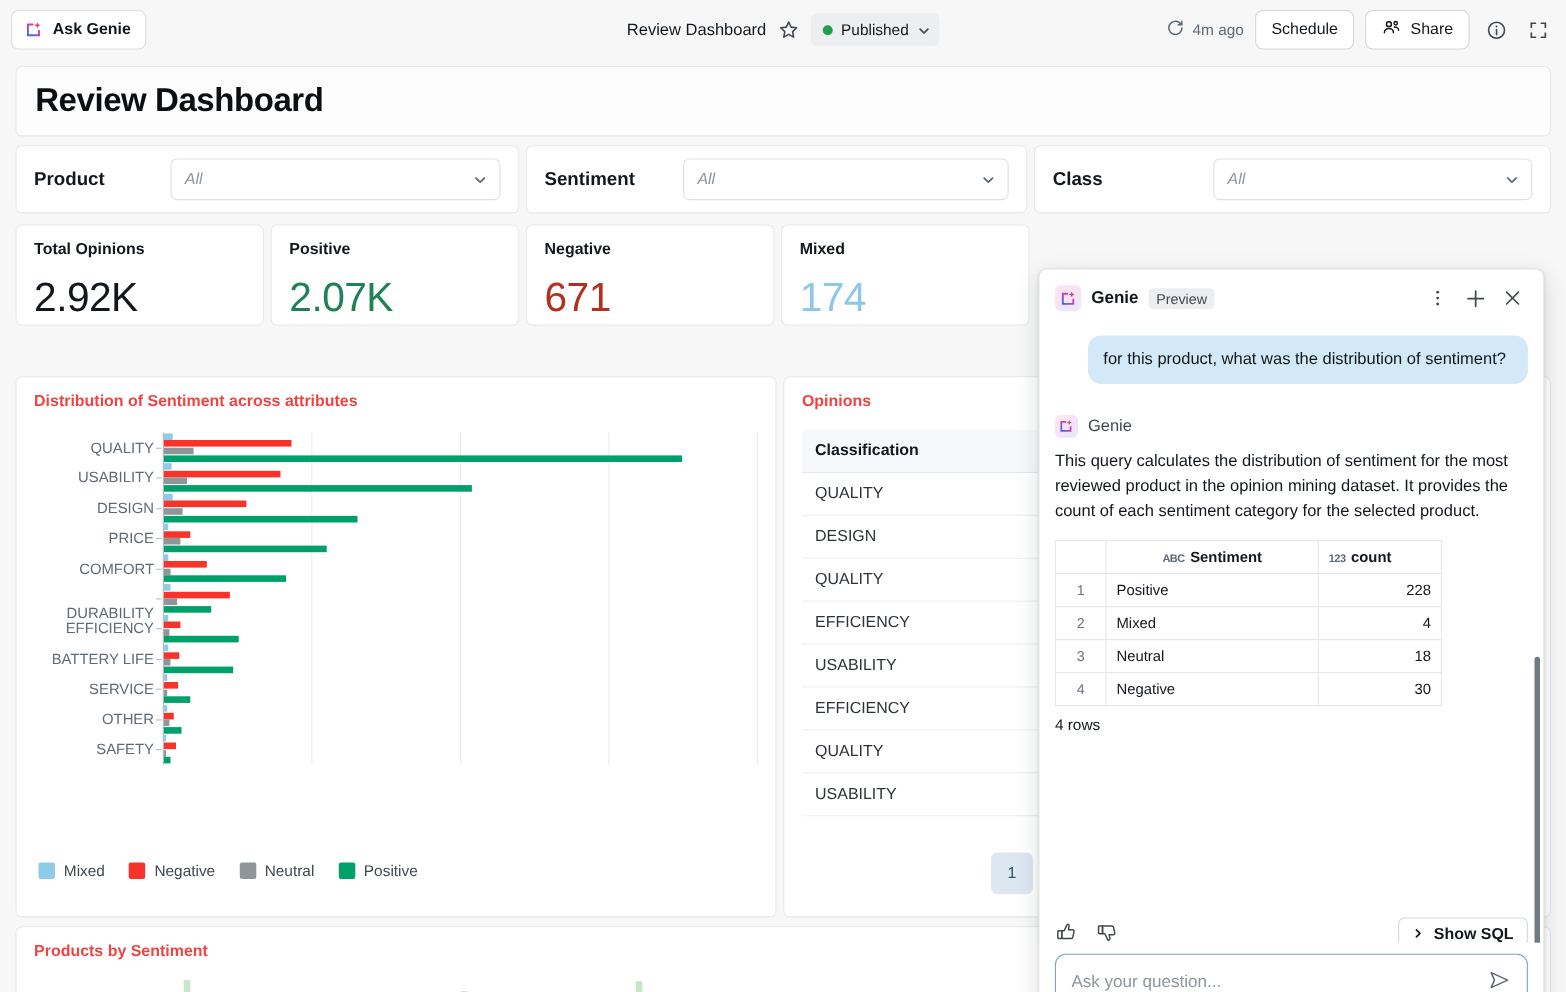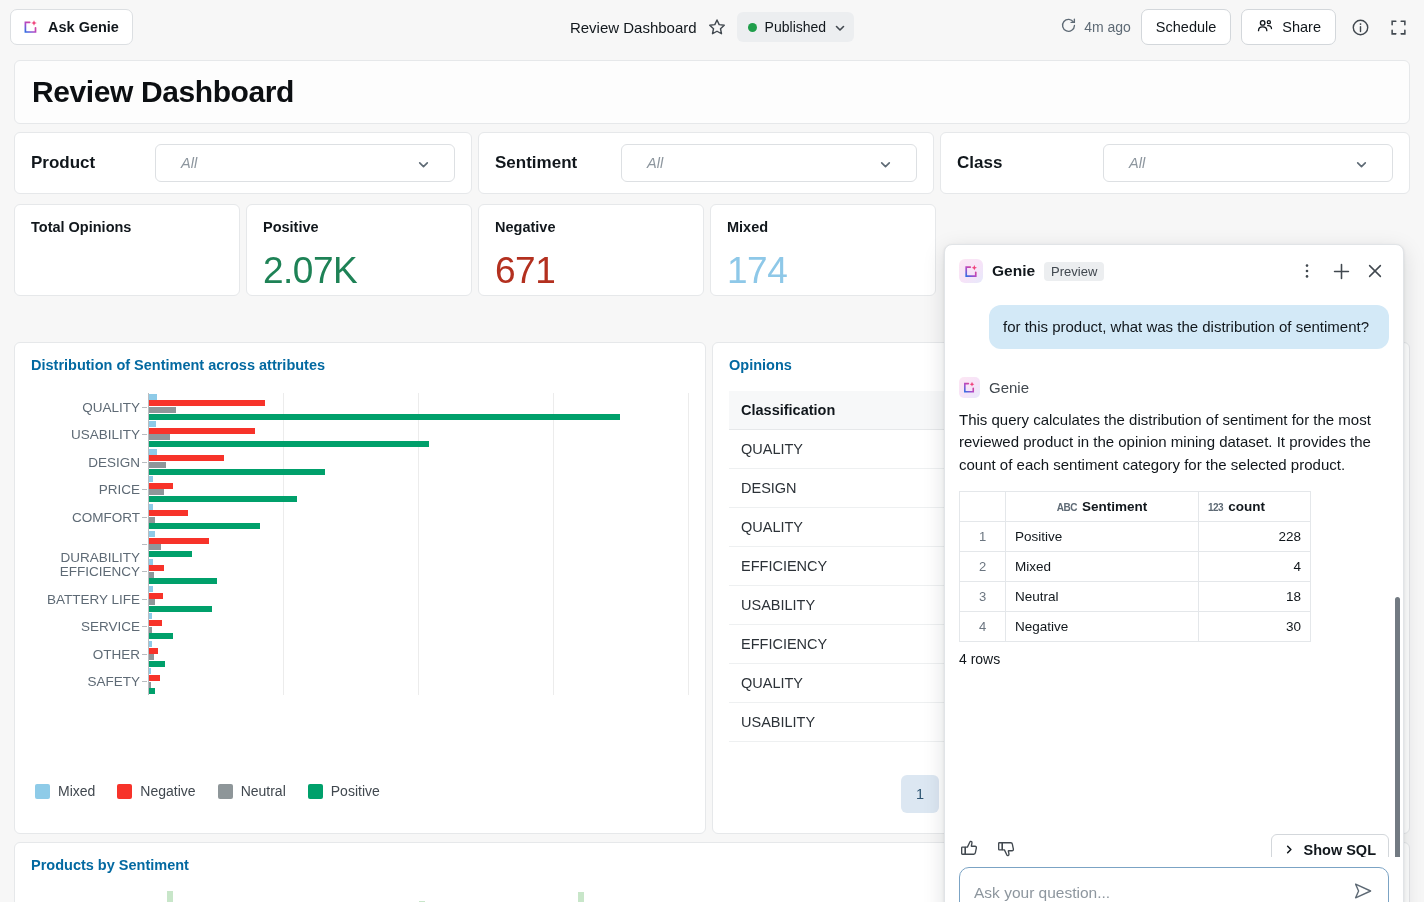--- a/index.html
+++ b/index.html
@@ -71,39 +71,39 @@
   .dash-title { font-size: 30px; font-weight: 700; color: #0c0f12; margin-left: 17px; letter-spacing: -0.4px; }
 
   .filter-card {
     position: absolute; top: 78px; height: 62px;
     background: #fff; border: 1px solid #e6e8ea; border-radius: 6px;
     display: flex; align-items: center; padding: 0 16px;
   }
   .filter-label { font-size: 17px; font-weight: 700; color: #11171c; }
   .filter-select {
     margin-left: auto; height: 38px; border: 1px solid #dde0e3; border-radius: 6px;
-    background: #fff; display: flex; align-items: center; padding: 0 25px;
+    background: #fff; display: flex; align-items: center; padding: 0 12px;
     cursor: pointer;
   }
   .filter-select .val { font-size: 14.5px; font-style: italic; color: #8d969e; }
   .filter-select .chev { margin-left: auto; color: #5e6a75; }
 
   .kpi-card {
     position: absolute; top: 150px; height: 92px;
     background: #fff; border: 1px solid #e6e8ea; border-radius: 6px;
     padding: 14px 16px;
   }
   .kpi-label { font-size: 14.5px; font-weight: 700; color: #11171c; }
   .kpi-value { font-size: 37px; font-weight: 400; margin-top: 15px; letter-spacing: -0.5px; }
 
   .panel {
     position: absolute;
     background: #fff; border: 1px solid #e6e8ea; border-radius: 6px;
   }
-  .panel-title { font-size: 14.5px; font-weight: 700; color: #0369a1; }
+  .panel-title { font-size: 14.5px; font-weight: 700; color: #ef4444; }
 
   
   #chart-sentiment { left: 14px; top: 288px; width: 692px; height: 492px; }
   .chart-inner { position: relative; width: 100%; height: 100%; padding: 14px 16px; }
   .plot { position: absolute; left: 133px; top: 50px; width: 540px; height: 302px; }
   .gridline { position: absolute; top: 0; width: 1px; height: 302px; background: #ececec; }
   .axis-line { position: absolute; left: 0; top: 0; width: 1px; height: 302px; background: #b9bdc1; }
   .cat-label {
     position: absolute; right: 100%; margin-right: 8px;
     font-size: 13.5px; color: #5e6a75; white-space: nowrap;
@@ -335,20 +335,21 @@
       <span class="chev">
         <svg width="13" height="13" viewBox="0 0 12 12" fill="none" stroke="#5e6a75" stroke-width="1.5" stroke-linecap="round" stroke-linejoin="round">
             <path d="M2.5 4.5L6 8l3.5-3.5"></path>
           </svg>
       </span>
     </div>
   </div>
 
   <div class="kpi-card" style="left:14px;  width:226px;">
     <div class="kpi-label">Total Opinions</div>
+    <div class="kpi-value" style="color:#11171c">2.92K</div>
   </div>
   <div class="kpi-card" style="left:246px; width:226px;">
     <div class="kpi-label">Positive</div>
     <div class="kpi-value" style="color:#1e8256">2.07K</div>
   </div>
   <div class="kpi-card" style="left:478px; width:226px;">
     <div class="kpi-label">Negative</div>
     <div class="kpi-value" style="color:#b3301f">671</div>
   </div>
   <div class="kpi-card" style="left:710px; width:226px;">

